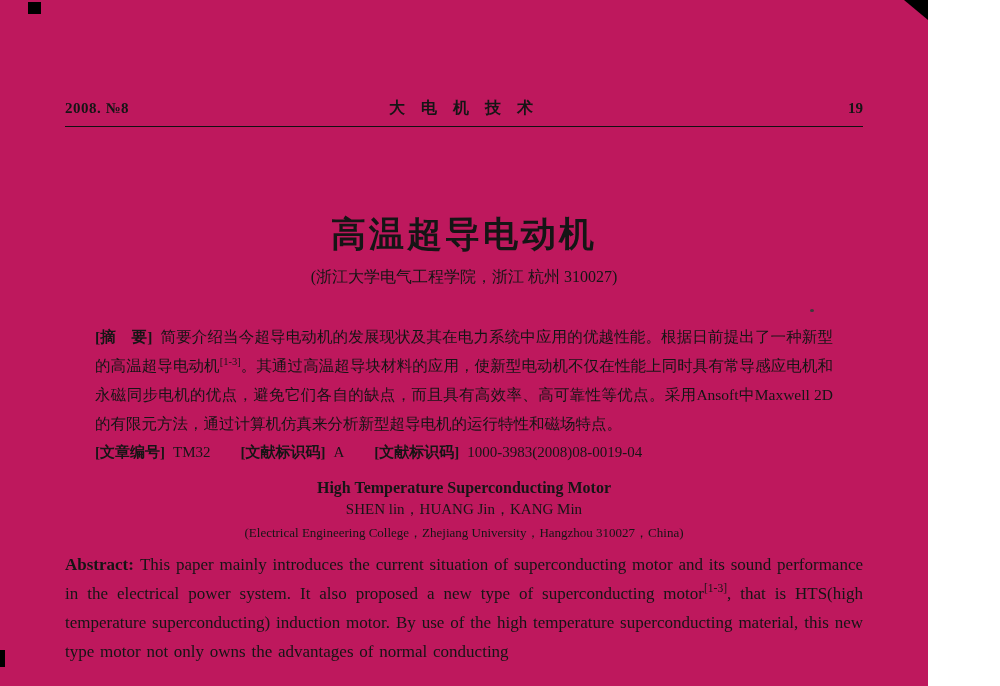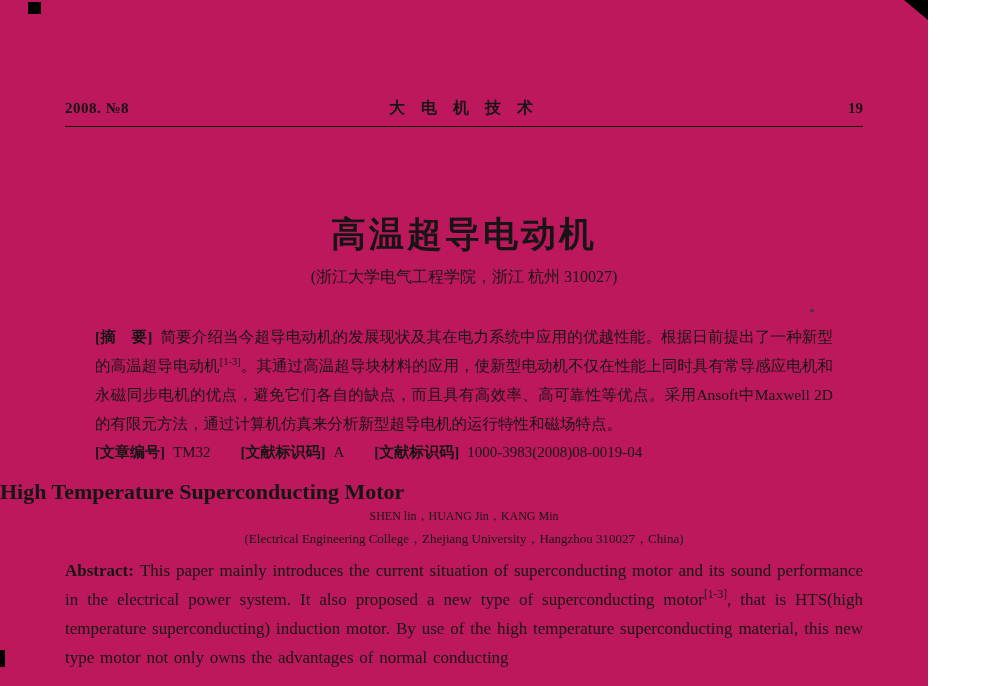--- a/index.html
+++ b/index.html
@@ -74,28 +74,28 @@
   }
   .lbl { font-weight: bold; margin-right: 8px; }
   .cn-keywords .kw { margin-right: 16px; }
   .cn-meta { font-size: 15px; }
   .cn-meta .group { margin-right: 30px; white-space: nowrap; }
   sup { font-size: 0.68em; vertical-align: super; line-height: 0; }
 
   
   .en-title {
     margin-top: 8px;
-    text-align: left;
+    text-align: center;
     font-weight: bold;
-    font-size: 22px;
+    font-size: 16px;
   }
   .en-authors {
     margin-top: 3px;
     text-align: center;
-    font-size: 12px;
+    font-size: 15px;
   }
   .en-affiliation {
     margin-top: 5px;
     text-align: center;
     font-size: 13px;
   }
   .en-abstract {
     margin: 8px 65px 0 65px;
     font-size: 17px;
     line-height: 29px;

